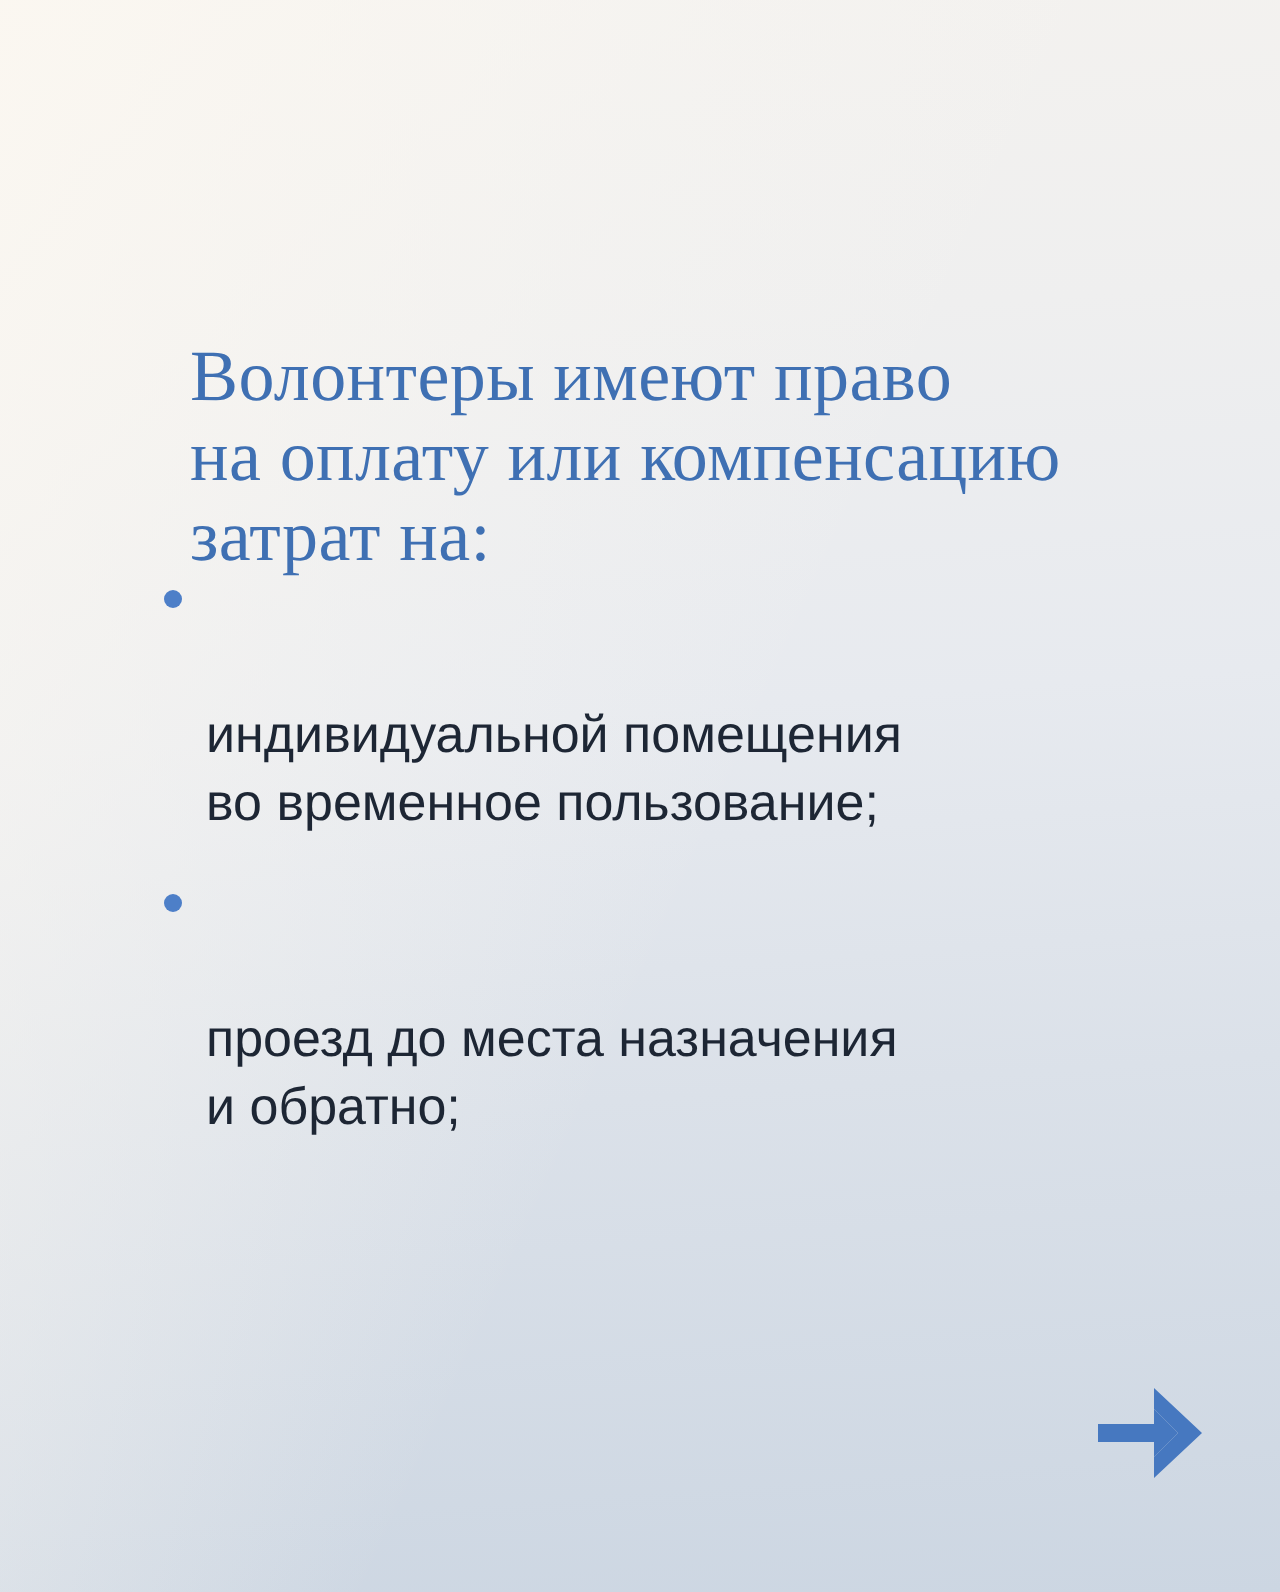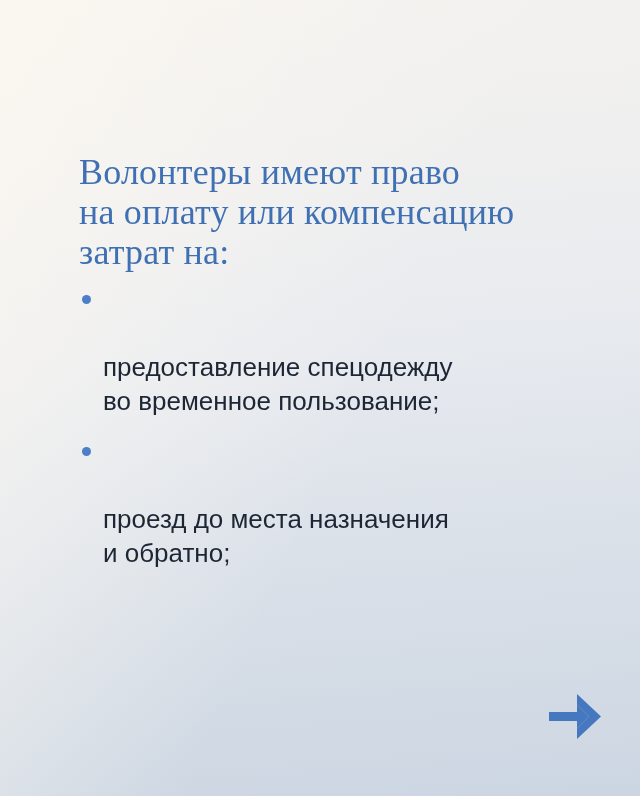--- a/index.html
+++ b/index.html
@@ -14,21 +14,21 @@
     
     background:
       linear-gradient(115deg, rgba(252,248,241,0.85) 0%, rgba(248,246,242,0.35) 35%, rgba(244,243,242,0) 55%),
       linear-gradient(176deg, #f4f2ef 0%, #efefef 22%, #e7eaef 45%, #dbe1e9 68%, #ccd6e2 100%);
     font-family: "Liberation Sans", "DejaVu Sans", sans-serif;
   }
   .heading {
     position: absolute;
     left: 79px;
     top: 152px;
-    margin: 0;
+    margin: 16px;
     font-family: "Liberation Serif", "DejaVu Serif", serif;
     font-weight: 400;
     font-size: 36px;
     line-height: 40px;
     letter-spacing: 0.2px;
     color: #3f70b3;
     white-space: pre-line;
   }
   .benefits-list {
     position: absolute;
@@ -82,21 +82,21 @@
 
 <div class="slide">
 
   <h1 class="heading">Волонтеры имеют право
 на оплату или компенсацию
 затрат на:</h1>
 
   <ul class="benefits-list">
     <li>
       <span class="bullet"></span>
-      <span>предоставление спецодежду
+      <span>индивидуальной помещения
 во временное пользование;</span>
     </li>
     <li>
       <span class="bullet"></span>
       <span>проезд до места назначения
 и обратно;</span>
     </li>
 
   </ul>
 

